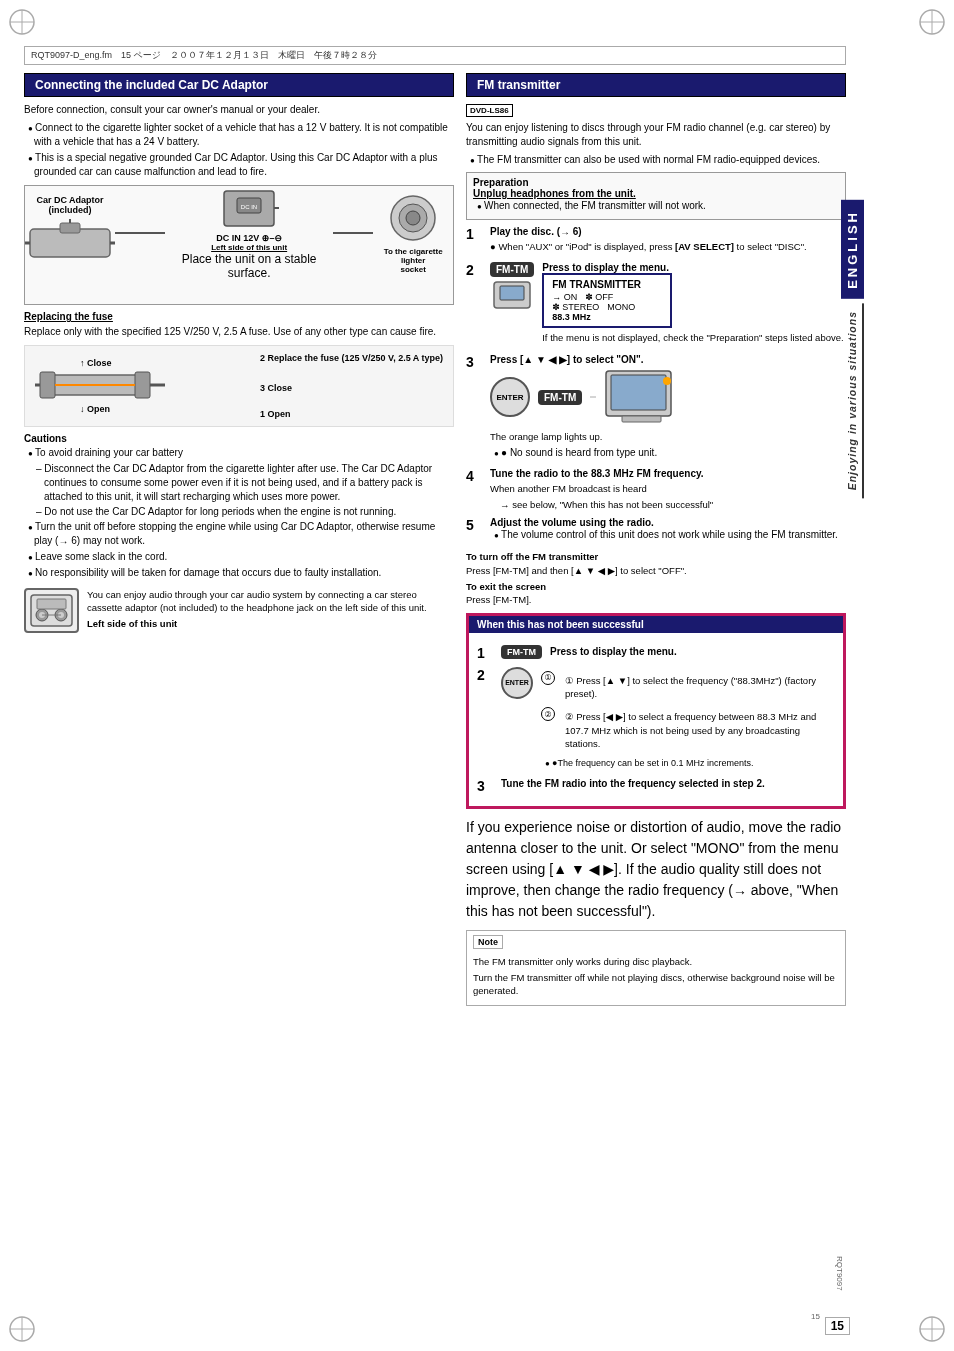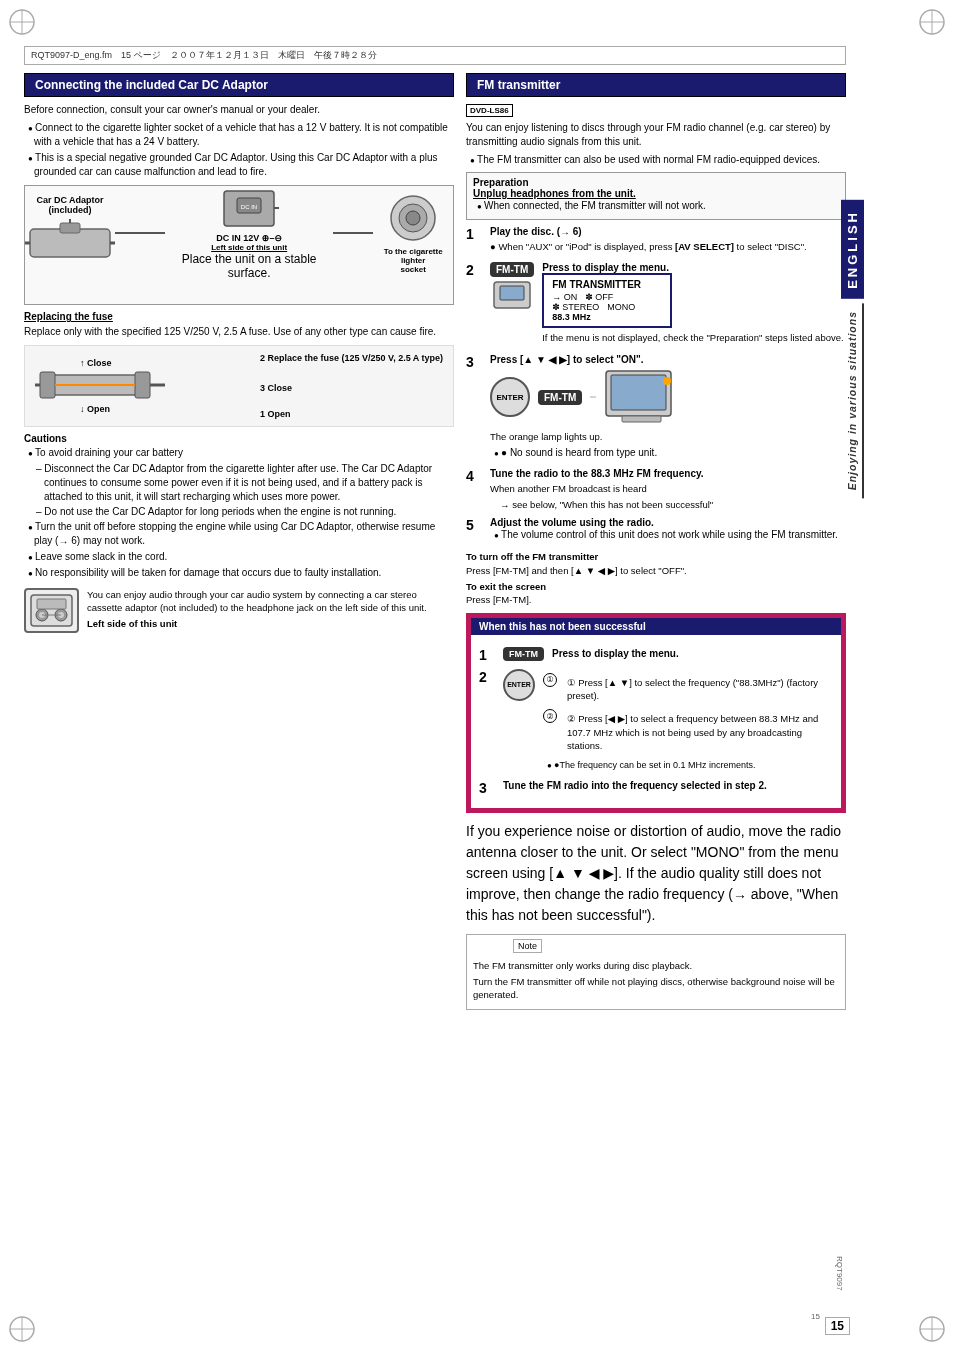--- a/index.html
+++ b/index.html
@@ -294,21 +294,21 @@
       font-weight: bold;
     }
     .indent-text {
       padding-left: 10px;
       font-size: 9.5px;
       line-height: 1.4;
     }
 
     
     .not-successful-box {
-      border: 5px solid #be185d;
+      border: 3px solid #be185d;
       margin: 6px 0;
     }
     .not-successful-title {
       background: #1a1a6e;
       color: #fff;
       font-weight: bold;
       font-size: 10px;
       padding: 3px 8px;
     }
     .not-successful-content {
@@ -336,27 +336,26 @@
       font-size: 14px;
       line-height: 1.5;
     }
     .note-box {
       border: 1px solid #aaa;
       padding: 4px 6px;
       margin: 6px 0;
       background: #fff;
     }
     .note-title {
-      font-weight: normal;
+      font-weight: bold;
       font-size: 9px;
       border: 1px solid #aaa;
       display: inline-block;
       padding: 1px 4px;
       margin-bottom: 3px;
-      margin-left: 40px;
     }
 
     
     .page-number {
       position: absolute;
       bottom: 16px;
       right: 20px;
       font-size: 12px;
       font-weight: bold;
       border: 1px solid #aaa;

